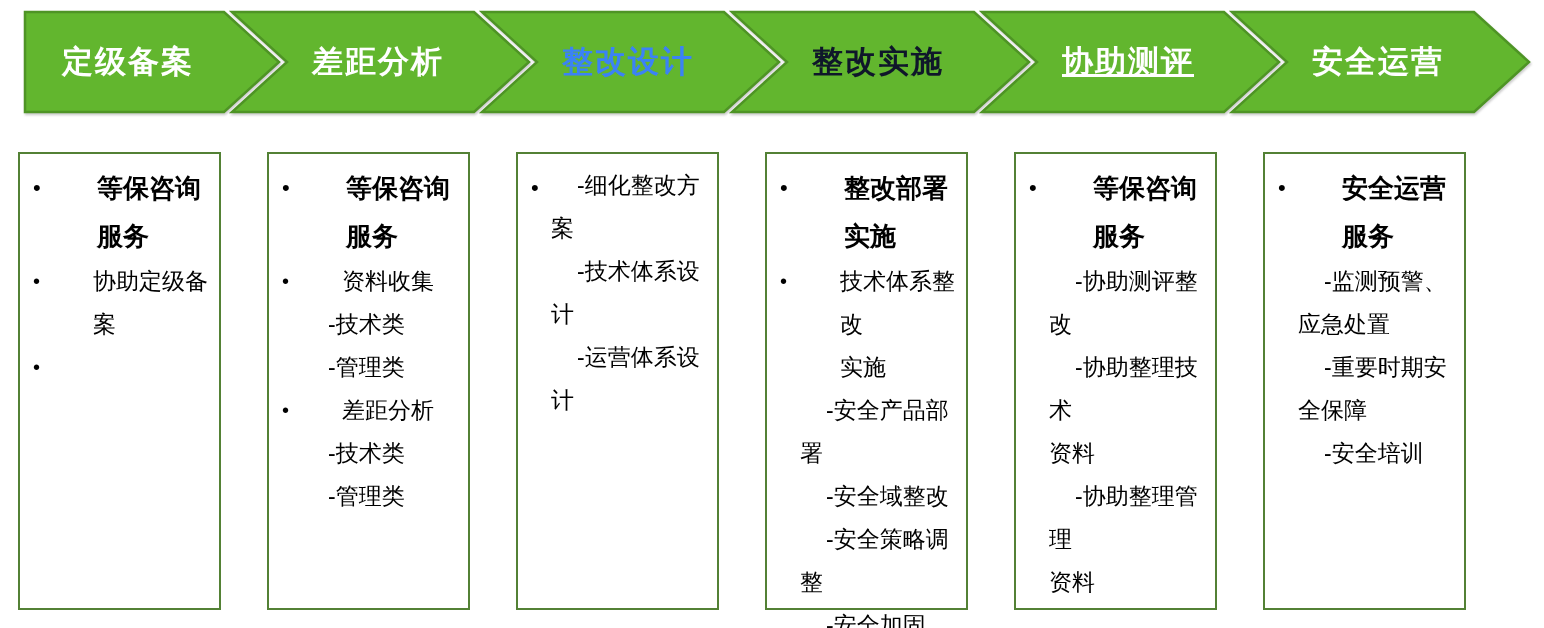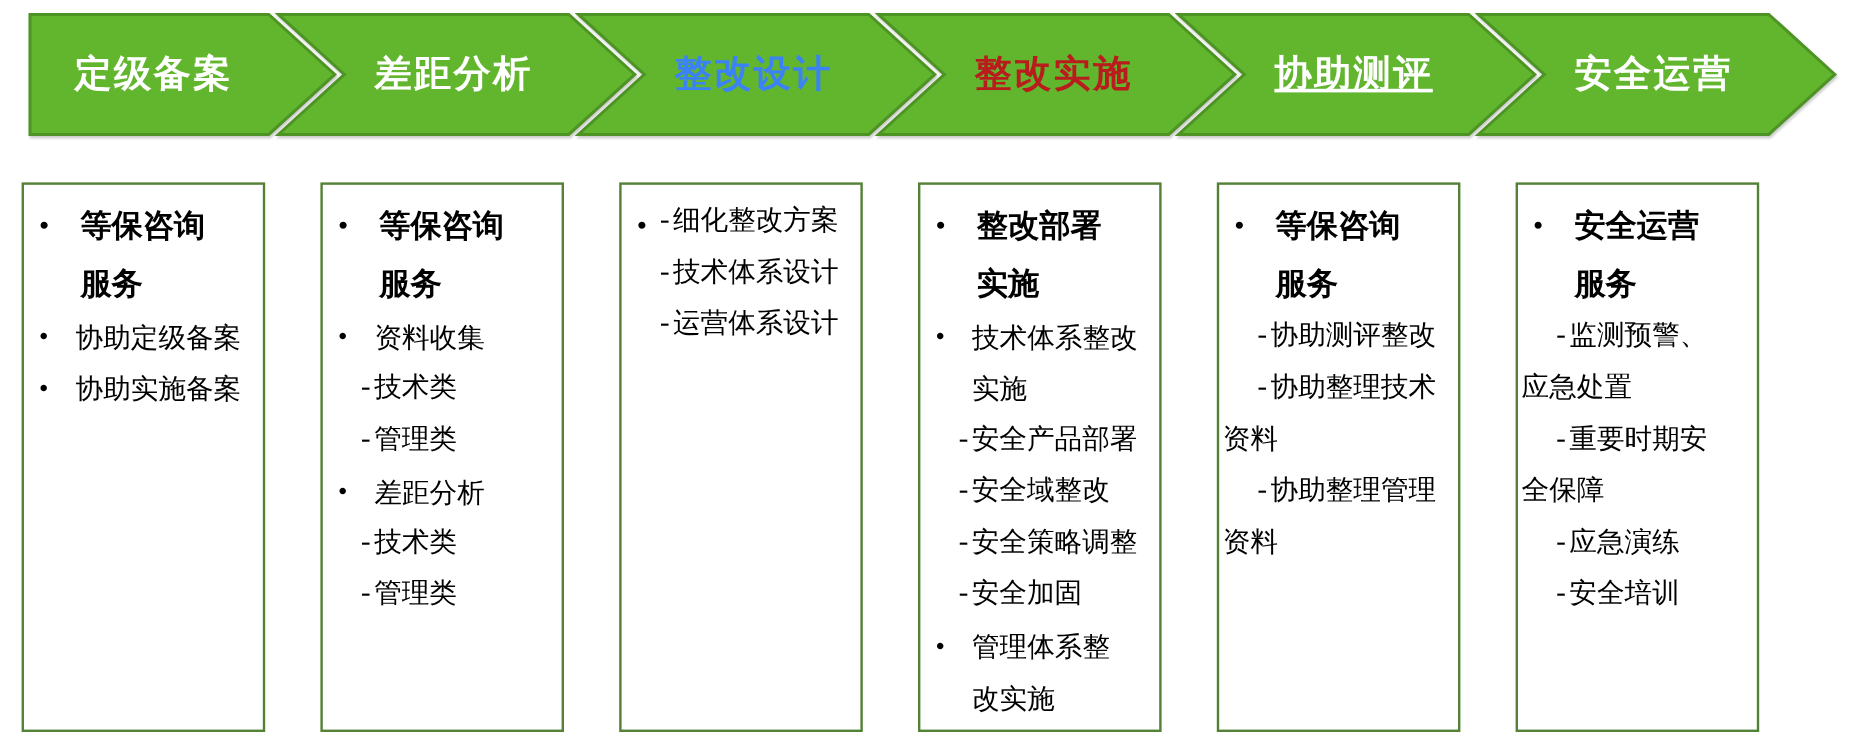--- a/index.html
+++ b/index.html
@@ -17,24 +17,24 @@
     display:flex;align-items:center;justify-content:center;
     font-weight:700;font-size:31px;letter-spacing:2px;
   }
   #boxes-row{position:absolute;top:0;left:0;width:1544px;height:628px;}
   .detail-box{
     position:absolute;top:152px;width:203px;height:458px;
     border:2px solid;background:#ffffff;box-sizing:border-box;
     padding:10px 2px 0 3px;
   }
   .item{position:relative;font-size:23px;line-height:43px;}
-  .item .txt{display:block;white-space:pre-line;}
+  .item .txt{display:block;white-space:pre-line;margin-left:30px;}
   .item.header{font-weight:700;font-size:26px;line-height:48px;padding-left:44px;}
   .item.bullet{padding-left:40px;}
-  .item.dash .txt{text-indent:26px;font-family:Liberation Mono, monospace;}
+  .item.dash .txt{text-indent:26px;}
   .marker{
     position:absolute;left:10px;top:0;
     font-size:20px;font-weight:400;
   }
   .item.header .marker{font-size:22px;}
 </style>
 </head>
 <body>
 
 <div id="stage">
@@ -49,21 +49,21 @@
       </svg>
   <div class="arrow-label" style="left: 3px; color: rgb(255, 255, 255);">
         <span>定级备案</span>
       </div>
       <div class="arrow-label" style="left: 253px; color: rgb(255, 255, 255);">
         <span>差距分析</span>
       </div>
       <div class="arrow-label" style="left: 503px; color: #3b82f6;">
         <span>整改设计</span>
       </div>
-      <div class="arrow-label" style="left: 753px; color: #b91c1c; text-align: center;">
+      <div class="arrow-label" style="left: 753px; color: #0f172a; text-align: center;">
         <span>整改实施</span>
       </div>
       <div class="arrow-label" style="left: 1003px; color: rgb(255, 255, 255); text-decoration: underline;">
         <span>协助测评</span>
       </div>
       <div class="arrow-label" style="left: 1253px; color: rgb(255, 255, 255);">
         <span>安全运营</span>
       </div>
     </div>
   <div id="boxes-row">
@@ -72,21 +72,20 @@
           <span class="marker">•</span>
           <span class="txt">等保咨询
 服务</span>
         </div>
         <div class="item bullet">
           <span class="marker">•</span>
           <span class="txt">协助定级备案</span>
         </div>
         <div class="item bullet">
           <span class="marker">•</span>
-          <span class="txt">协助实施备案</span>
         </div>
       </div>
       <div class="detail-box" style="left: 267px; border-color: rgb(83, 129, 53); color: rgb(0, 0, 0);">
         <div class="item header">
           <span class="marker">•</span>
           <span class="txt">等保咨询
 服务</span>
         </div>
         <div class="item bullet">
           <span class="marker">•</span>
@@ -178,20 +177,17 @@
         </div>
         <div class="item dash">
           <span class="txt">-监测预警、
 应急处置</span>
         </div>
         <div class="item dash">
           <span class="txt">-重要时期安
 全保障</span>
         </div>
         <div class="item dash">
-          <span class="txt">-应急演练</span>
-        </div>
-        <div class="item dash">
           <span class="txt">-安全培训</span>
         </div>
       </div>
     </div>
 </div>
 
 </body></html>

